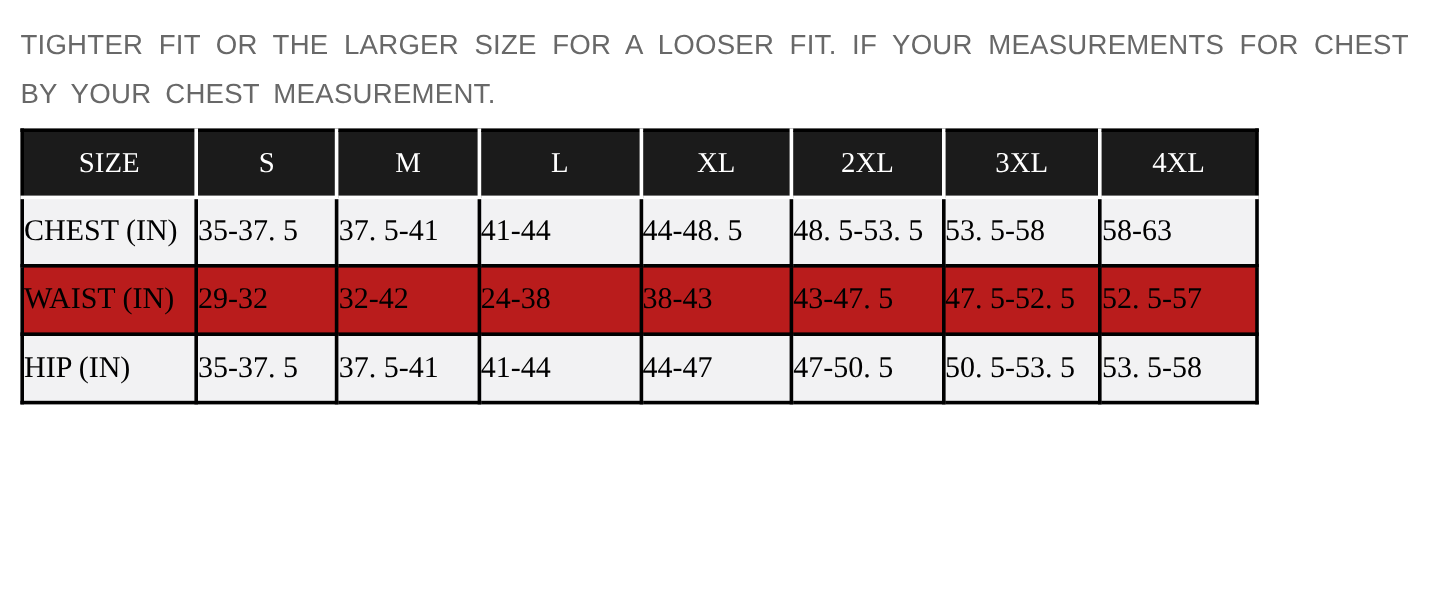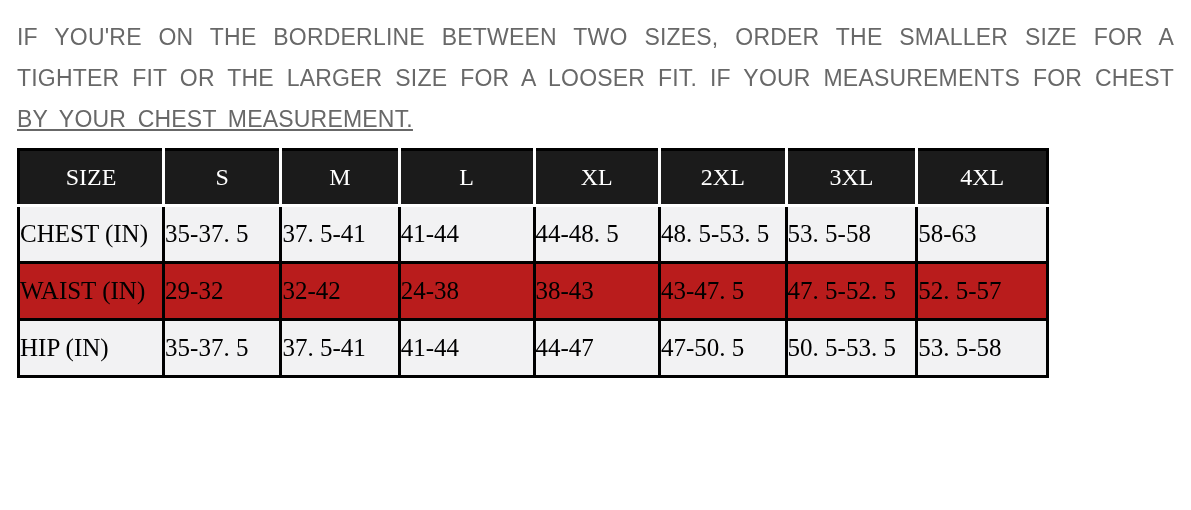--- a/index.html
+++ b/index.html
@@ -37,21 +37,20 @@
     word-spacing: 5px;
   }
   .intro .line {
     line-height: 41px;
     text-align: justify;
     text-align-last: justify;
     white-space: nowrap;
   }
   .intro .line:last-child {
     text-align-last: left;
-    text-decoration: underline;
   }
   table.size-chart {
     margin-top: 8px;
     width: 1032px;
     border-collapse: collapse;
     table-layout: fixed;
     font-family: Liberation Serif, serif;
     font-size: 25px;
     color: #000000;
   }
@@ -89,21 +88,20 @@
   table.size-chart tbody tr.shaded { background: #f2f2f3; }
   table.size-chart tbody tr.plain  { background: #b91c1c; }
 </style>
 </head>
 <body>
 
 <div class="page">
 
 
   <div class="intro">
-    <div class="line">IF YOU'RE ON THE BORDERLINE BETWEEN TWO SIZES, ORDER THE SMALLER SIZE FOR A</div>
     <div class="line">TIGHTER FIT OR THE LARGER SIZE FOR A LOOSER FIT. IF YOUR MEASUREMENTS FOR CHEST</div>
     <div class="line">BY YOUR CHEST MEASUREMENT.</div>
   </div>
 
   <table class="size-chart">
     <colgroup>
       <col class="c0">
         <col class="c1">
         <col class="c2">
         <col class="c3">

